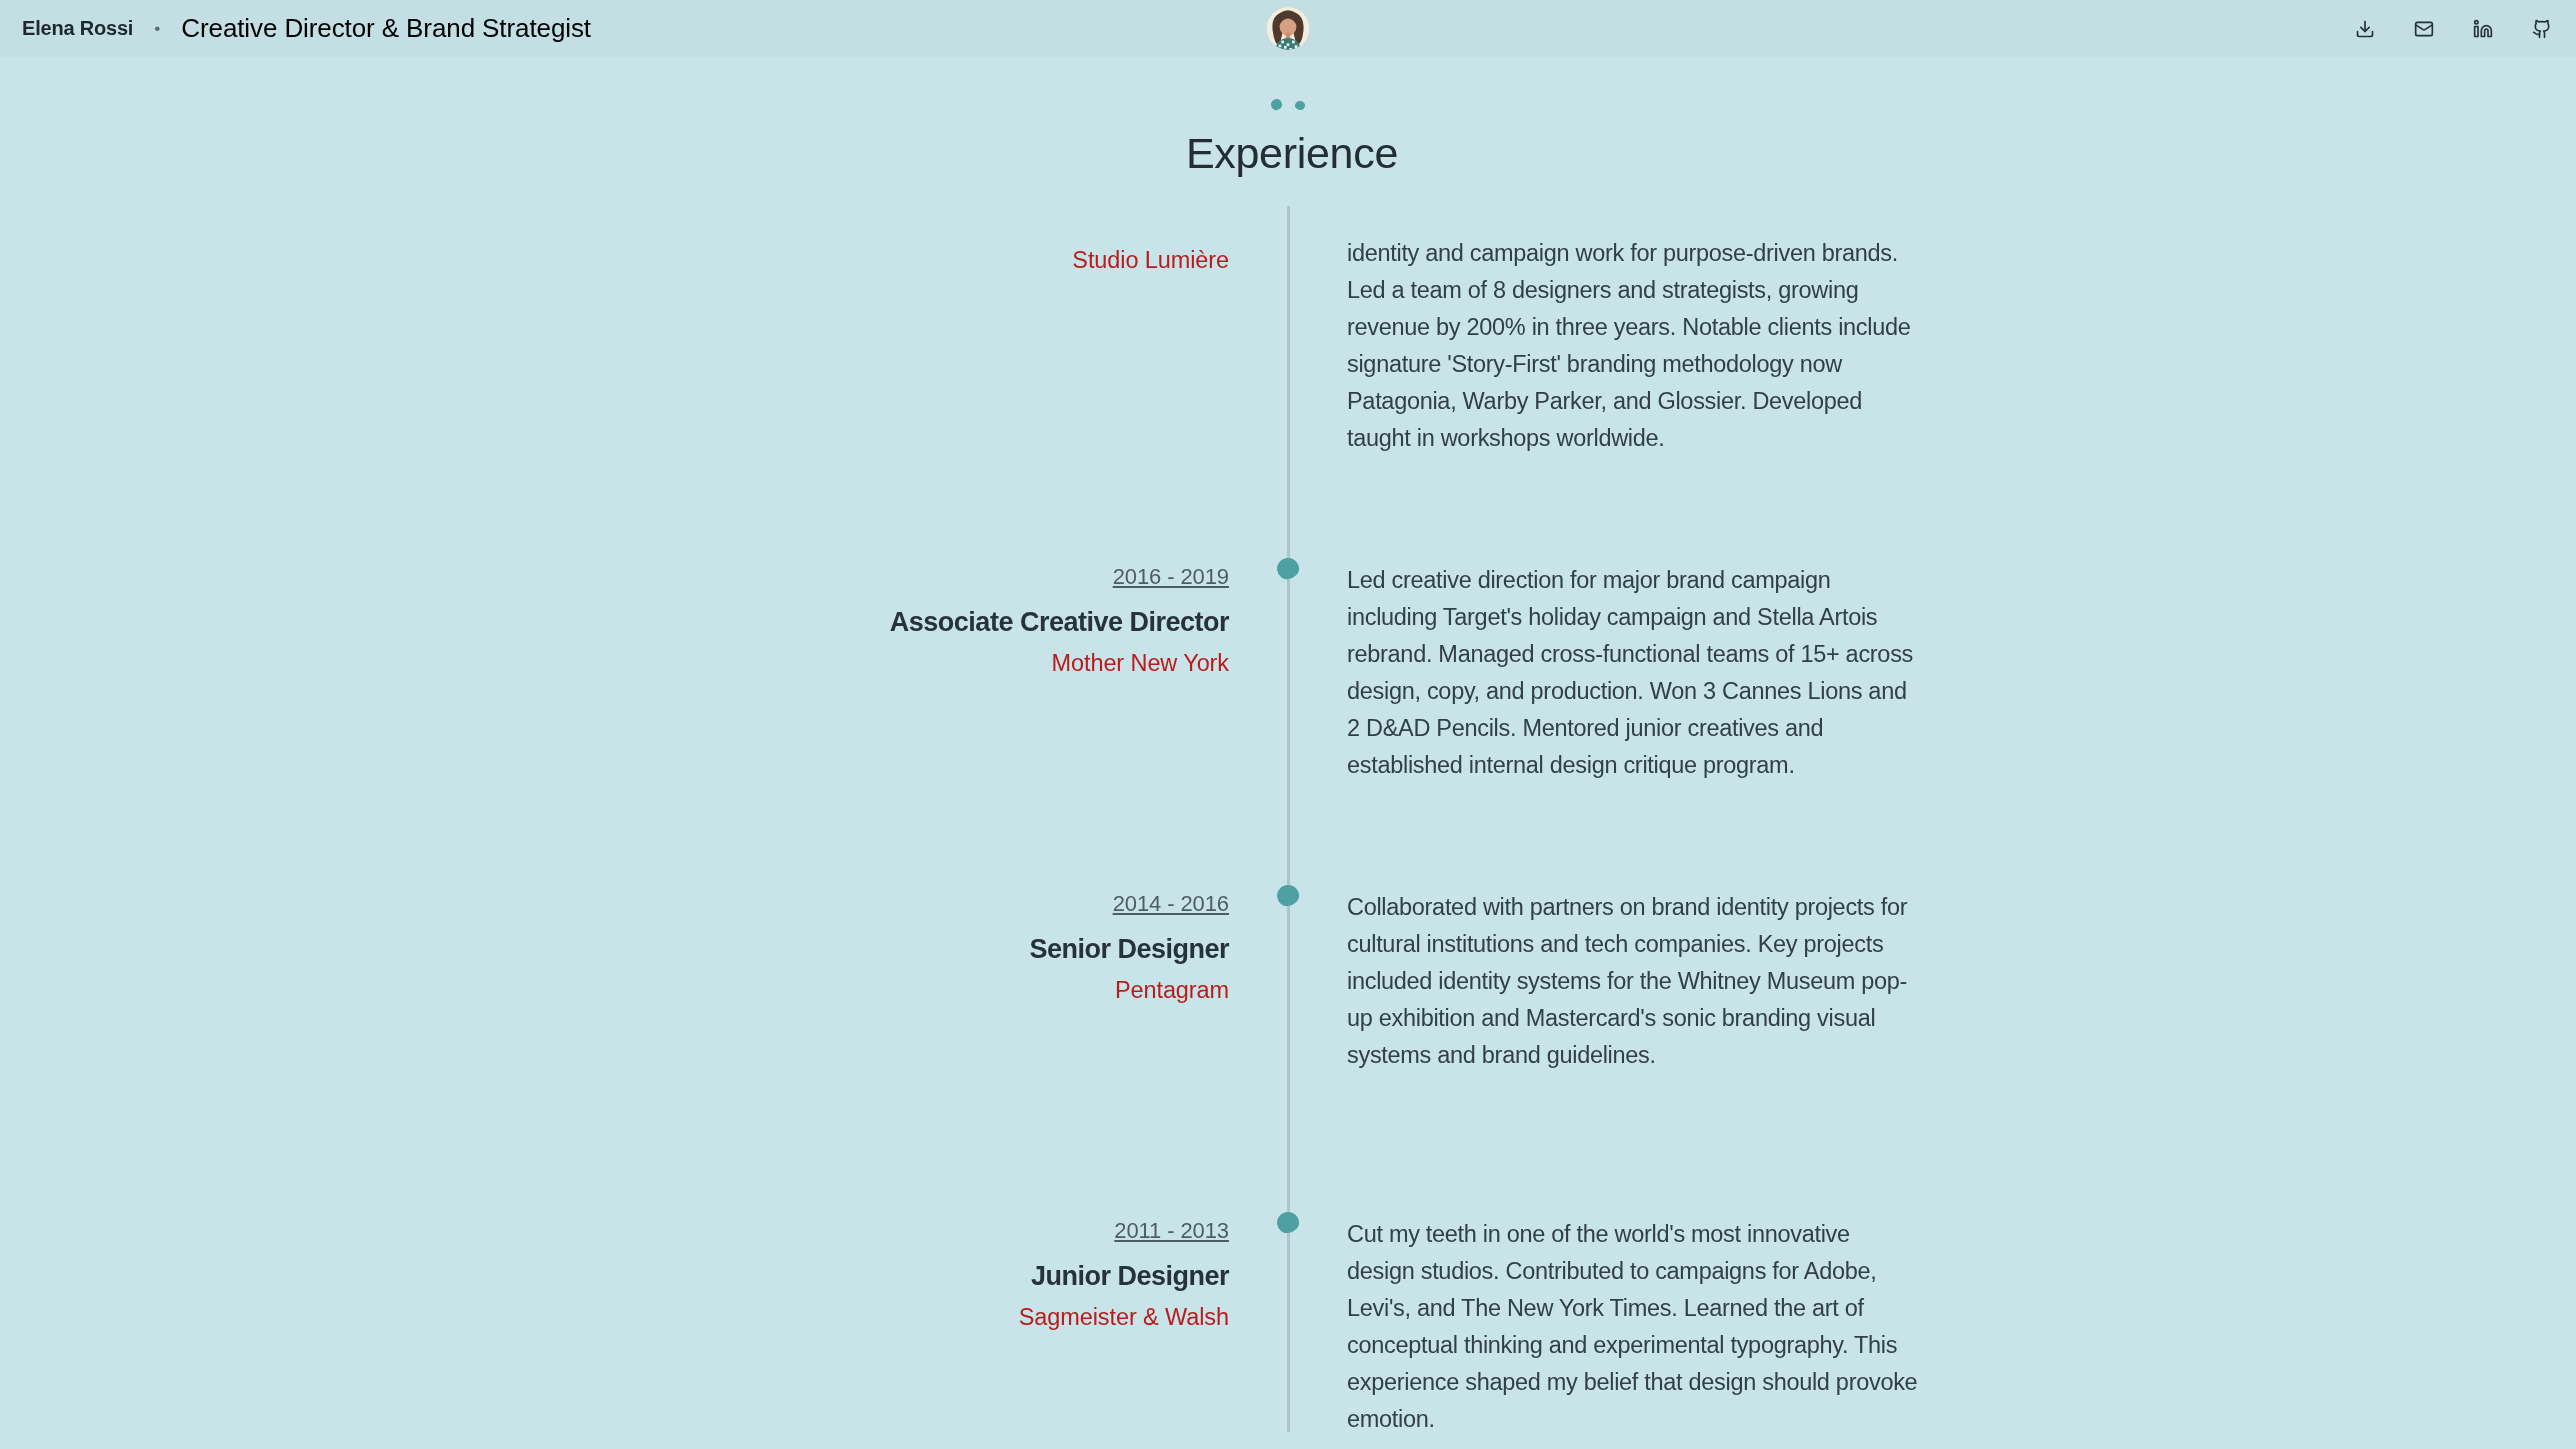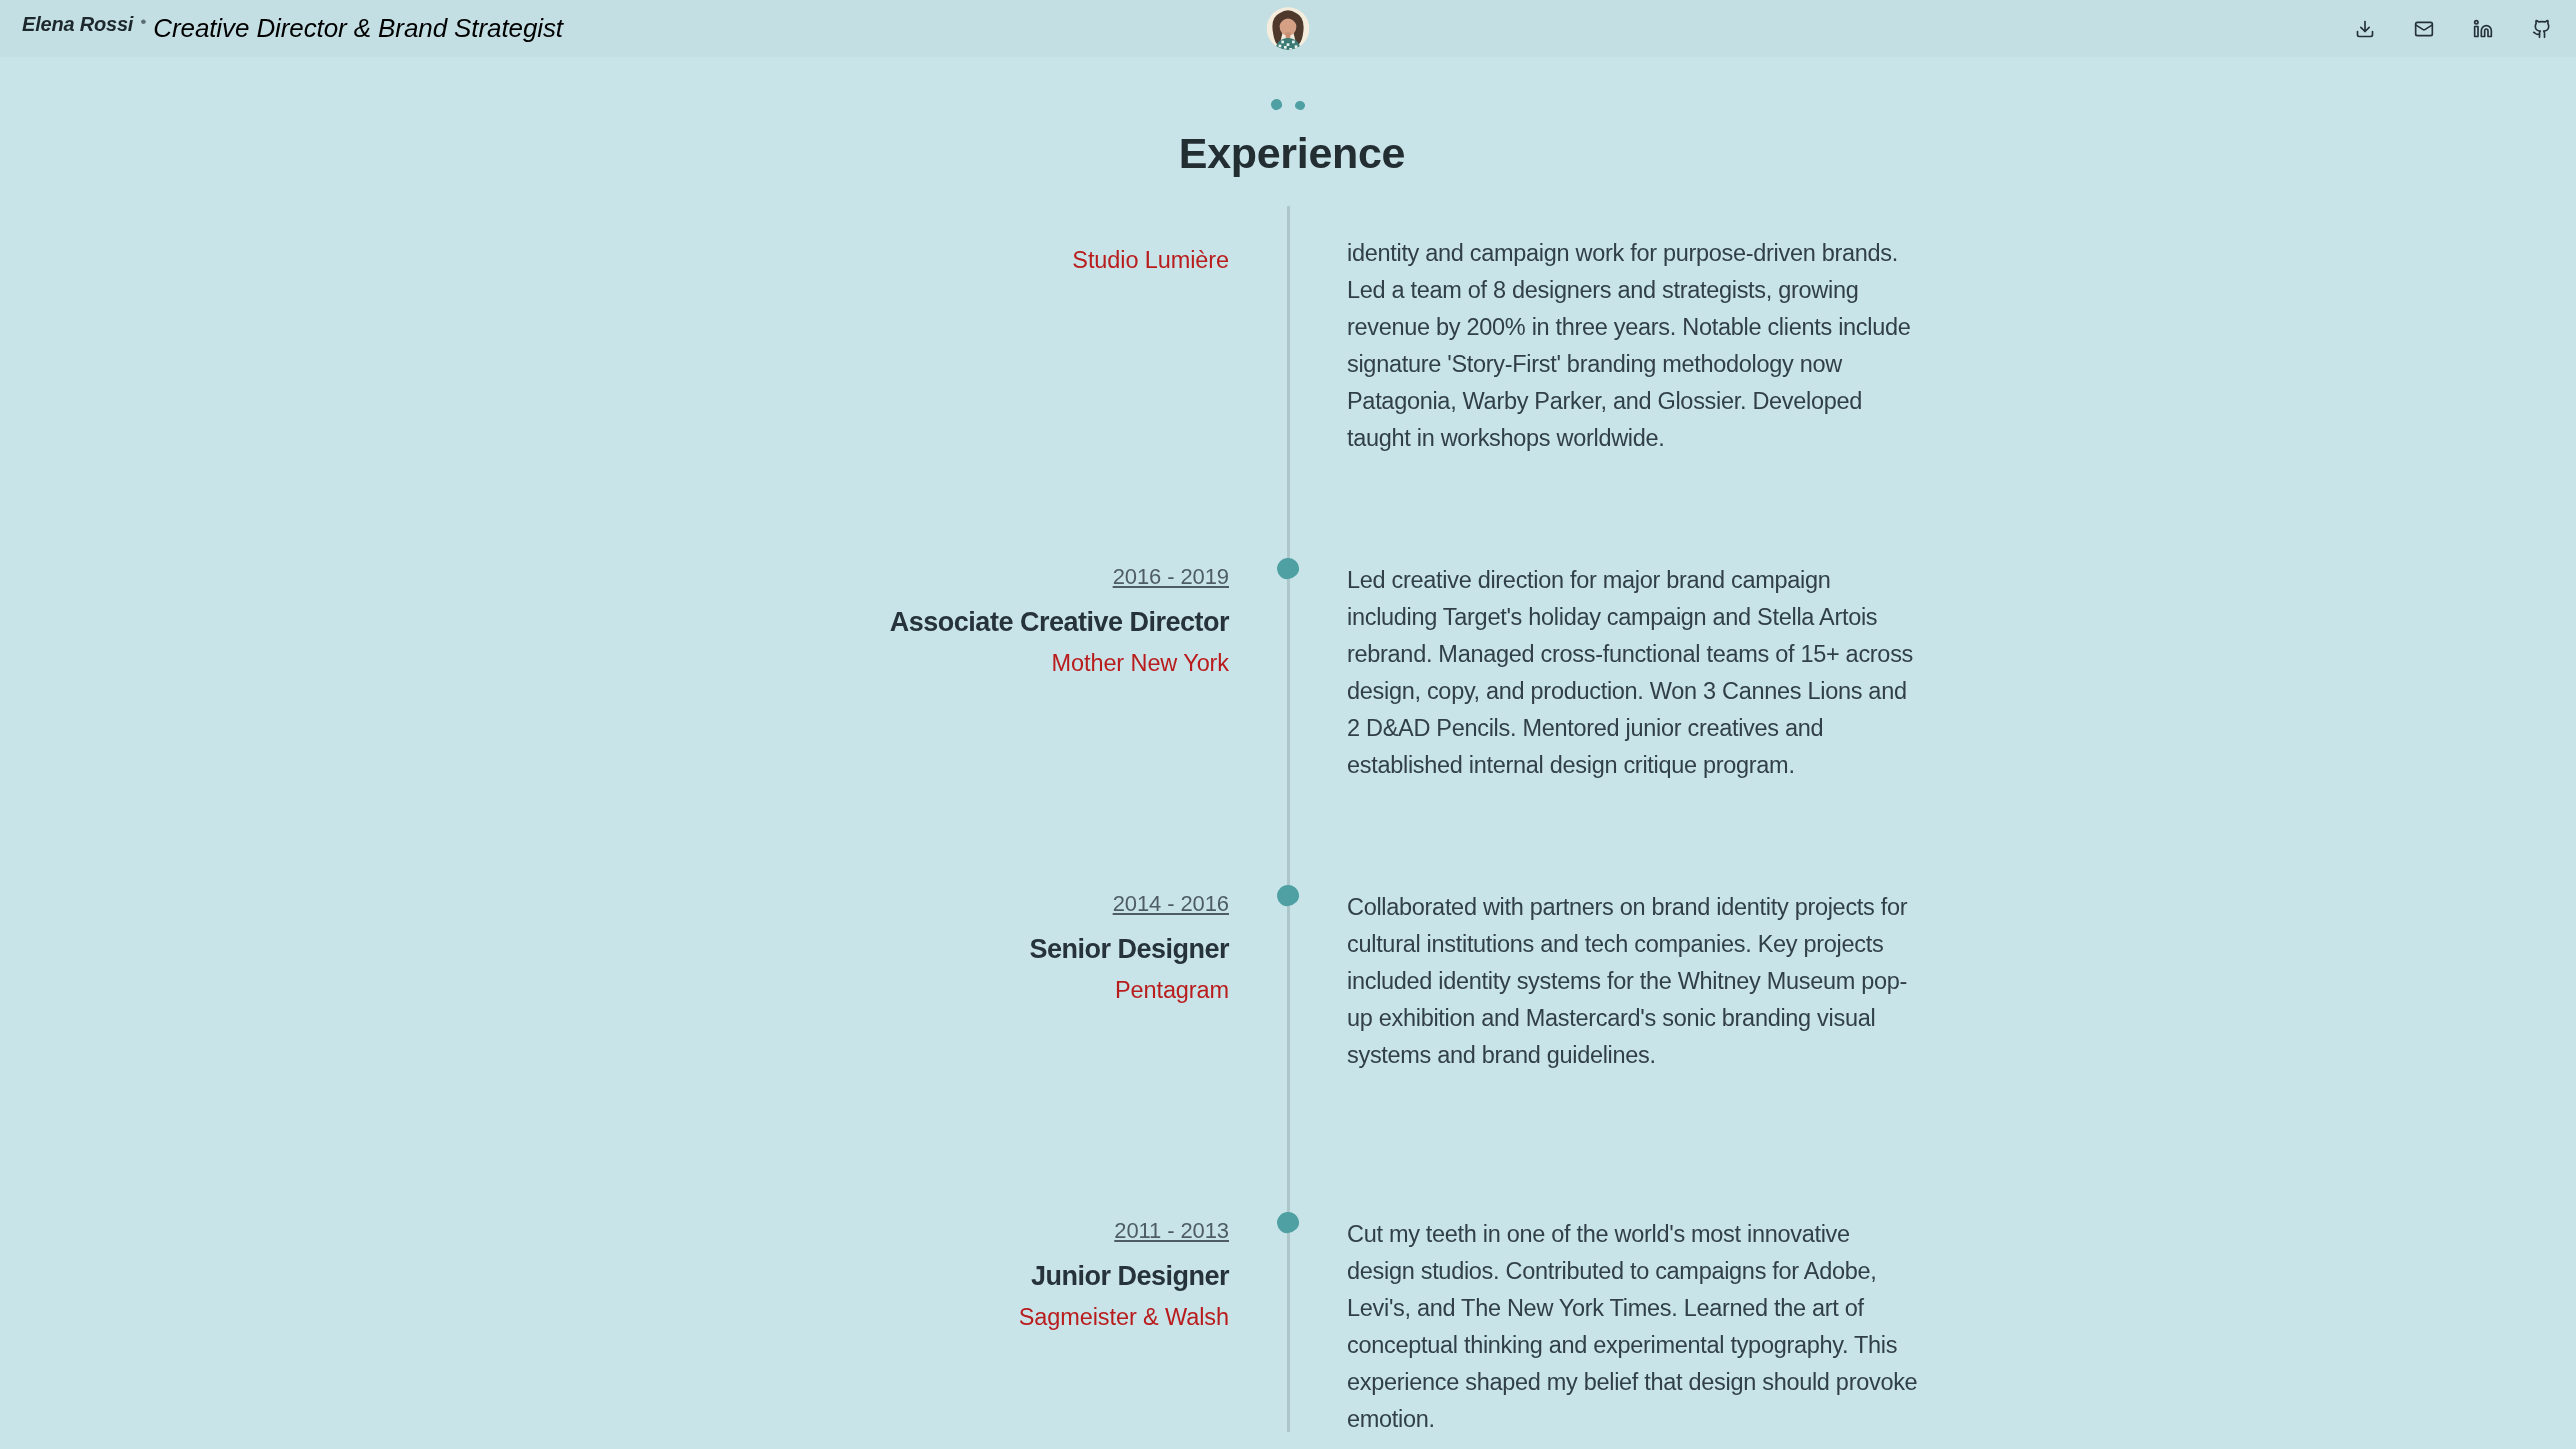--- a/index.html
+++ b/index.html
@@ -24,23 +24,23 @@
     background: #c3dfe3;
     display: flex;
     align-items: center;
     justify-content: space-between;
     padding: 0 24px 0 22px;
     box-sizing: border-box;
     z-index: 10;
   }
   .nav-left {
     display: flex;
-    gap: 7px;
+    align-items: center;
+    gap: 21px;
     white-space: nowrap;
-    font-style: italic;
   }
   .site-name {
     font-size: 20px;
     font-weight: 700;
     color: #1d282d;
     letter-spacing: -0.2px;
     cursor: pointer;
   }
   .sep-dot {
     font-size: 17.4px;
@@ -107,21 +107,21 @@
     width: 10px; height: 9.4px;
     border-radius: 46% 54% 44% 56% / 54% 46% 56% 44%;
     transform: rotate(8deg);
     margin-top: 2.7px;
   }
   .section-title {
     margin: 14.8px 0 0 0;
     text-align: center;
     font-size: 43px;
     line-height: 54px;
-    font-weight: 700;
+    font-weight: 400;
     letter-spacing: -0.3px;
     color: #232e33;
     padding-left: 8px;
   }
 
   .timeline {
     position: relative;
     margin-top: 55px;
   }
   .timeline-line {

